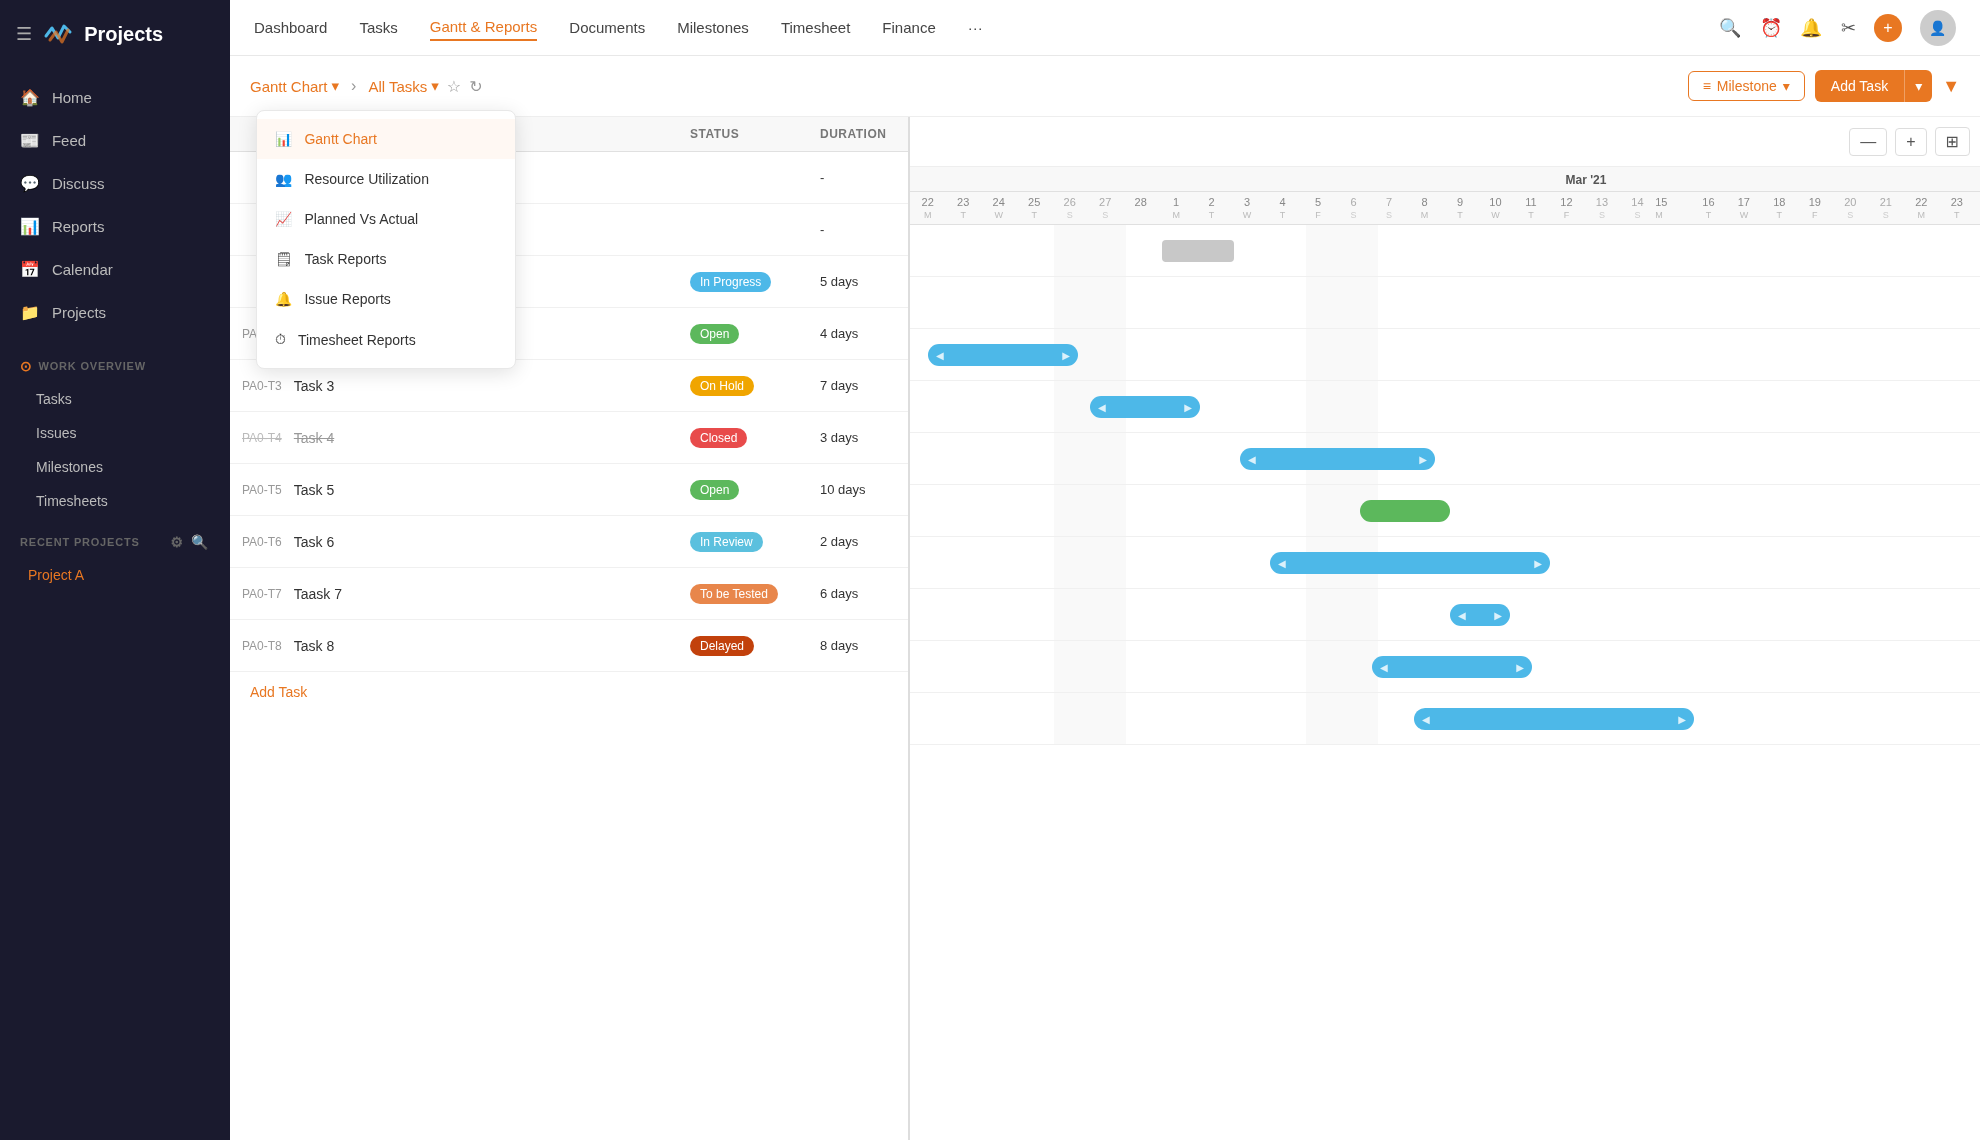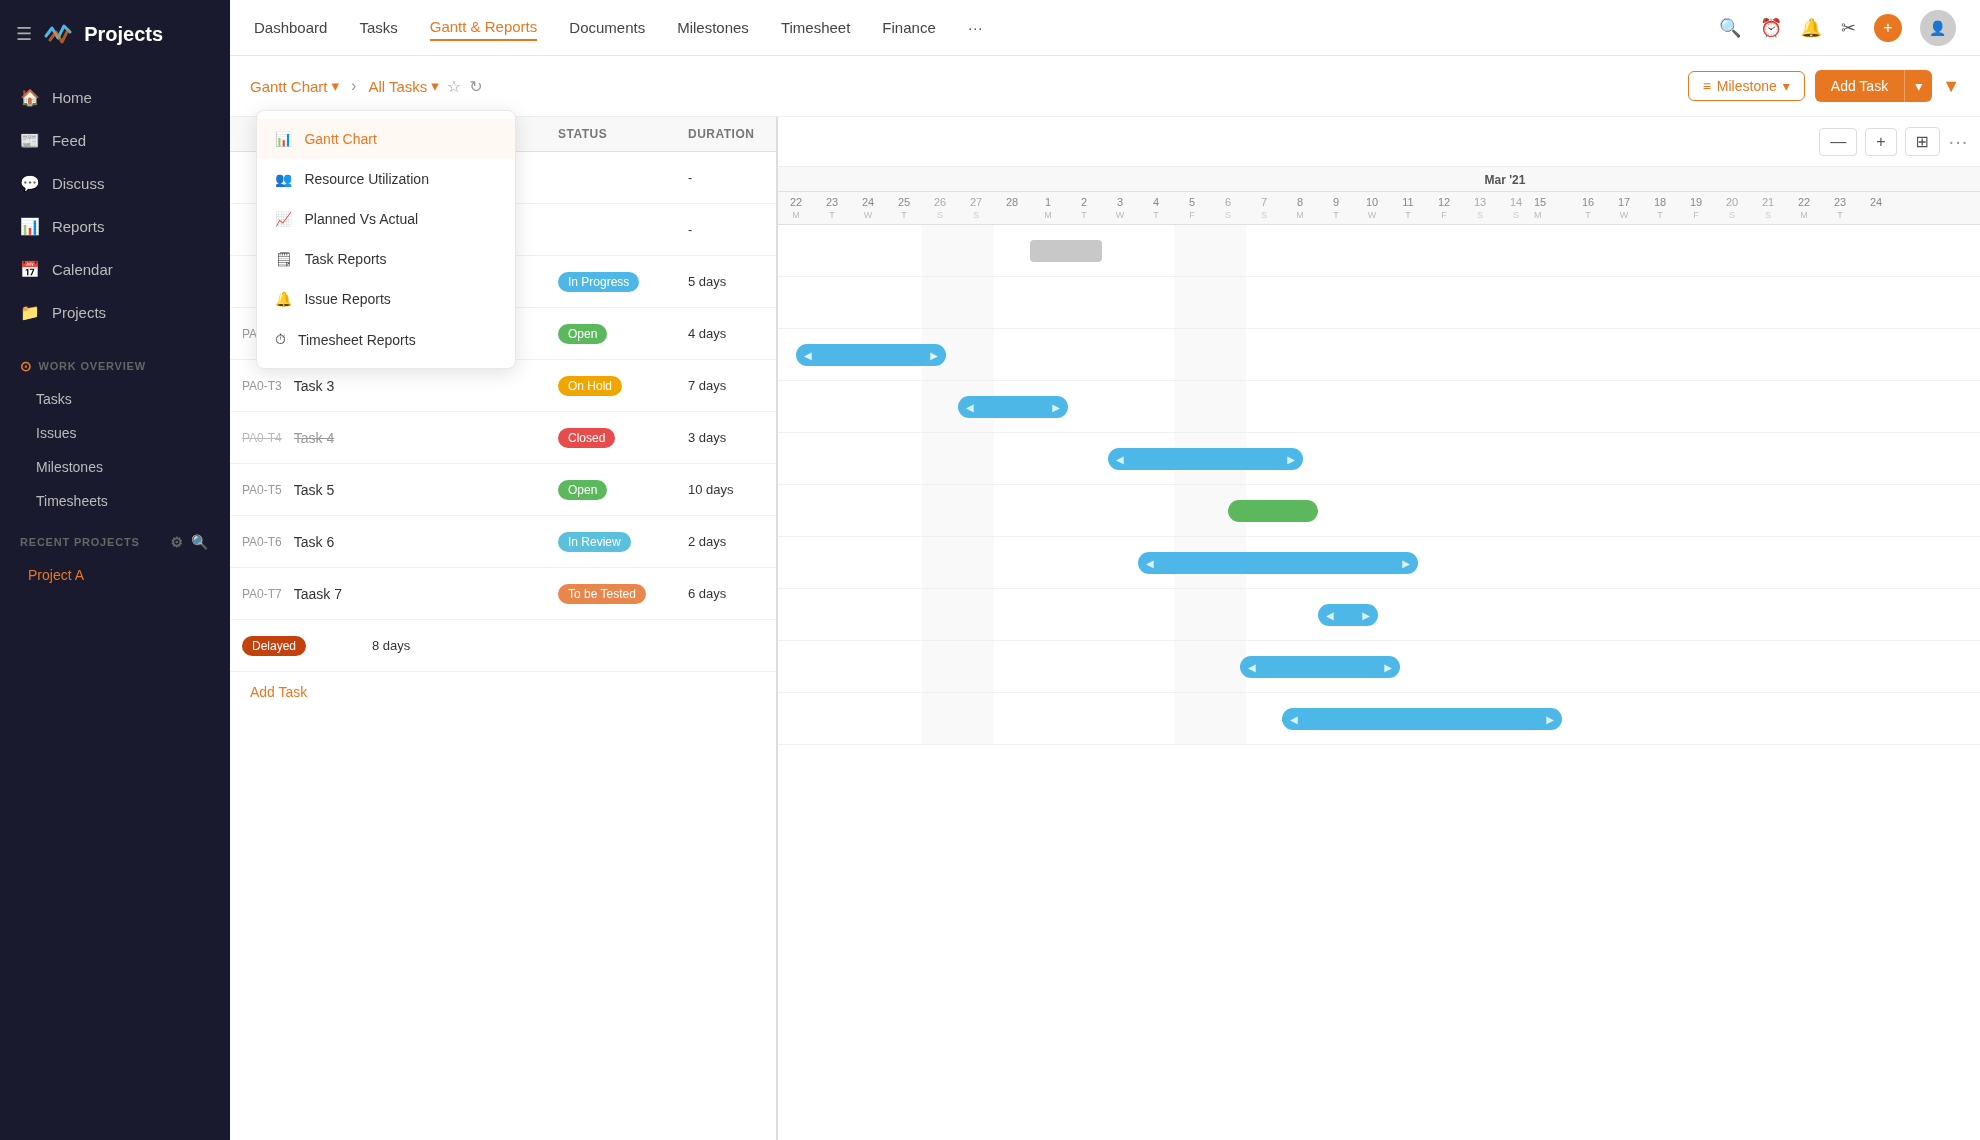--- a/index.html
+++ b/index.html
@@ -120,21 +120,21 @@
       display: flex; align-items: center; gap: 12px;
       padding: 12px 18px; cursor: pointer; font-size: 14px; color: #333;
     }
     .dropdown-item.active { color: #e87722; background: #fff8f3; }
 
     
     .gantt-body { display: flex; flex: 1; overflow: hidden; }
 
     
     .task-list-panel {
-      width: 548px; flex-shrink: 0;
+      width: 680px; flex-shrink: 0;
       border-right: 2px solid #ddd; overflow-y: auto;
     }
     .task-list-header {
       display: flex; background: #f8f8f8;
       border-bottom: 1px solid #e0e0e0; position: sticky; top: 0; z-index: 10;
     }
     .task-list-header-cell {
       padding: 10px 12px; font-size: 12px; font-weight: 600; color: #777;
       text-transform: uppercase; letter-spacing: 0.5px;
     }
@@ -410,20 +410,24 @@
             <span class="task-id">PA0-T7</span>
             <span class="task-name">Taask 7</span>
           </div>
           <div class="task-cell col-status">
             <span class="status-badge status-to-be-tested">To be Tested</span>
           </div>
           <div class="task-cell col-duration">6 days</div>
         </div>
 
         <div class="task-row">
+          <div class="task-cell col-task">
+            <span class="task-id">PA0-T8</span>
+            <span class="task-name">Task 8</span>
+          </div>
           <div class="task-cell col-status">
             <span class="status-badge status-delayed">Delayed</span>
           </div>
           <div class="task-cell col-duration">8 days</div>
         </div>
 
         <div class="add-task-link">Add Task</div>
       </div>
 
       <div class="gantt-chart-panel">

